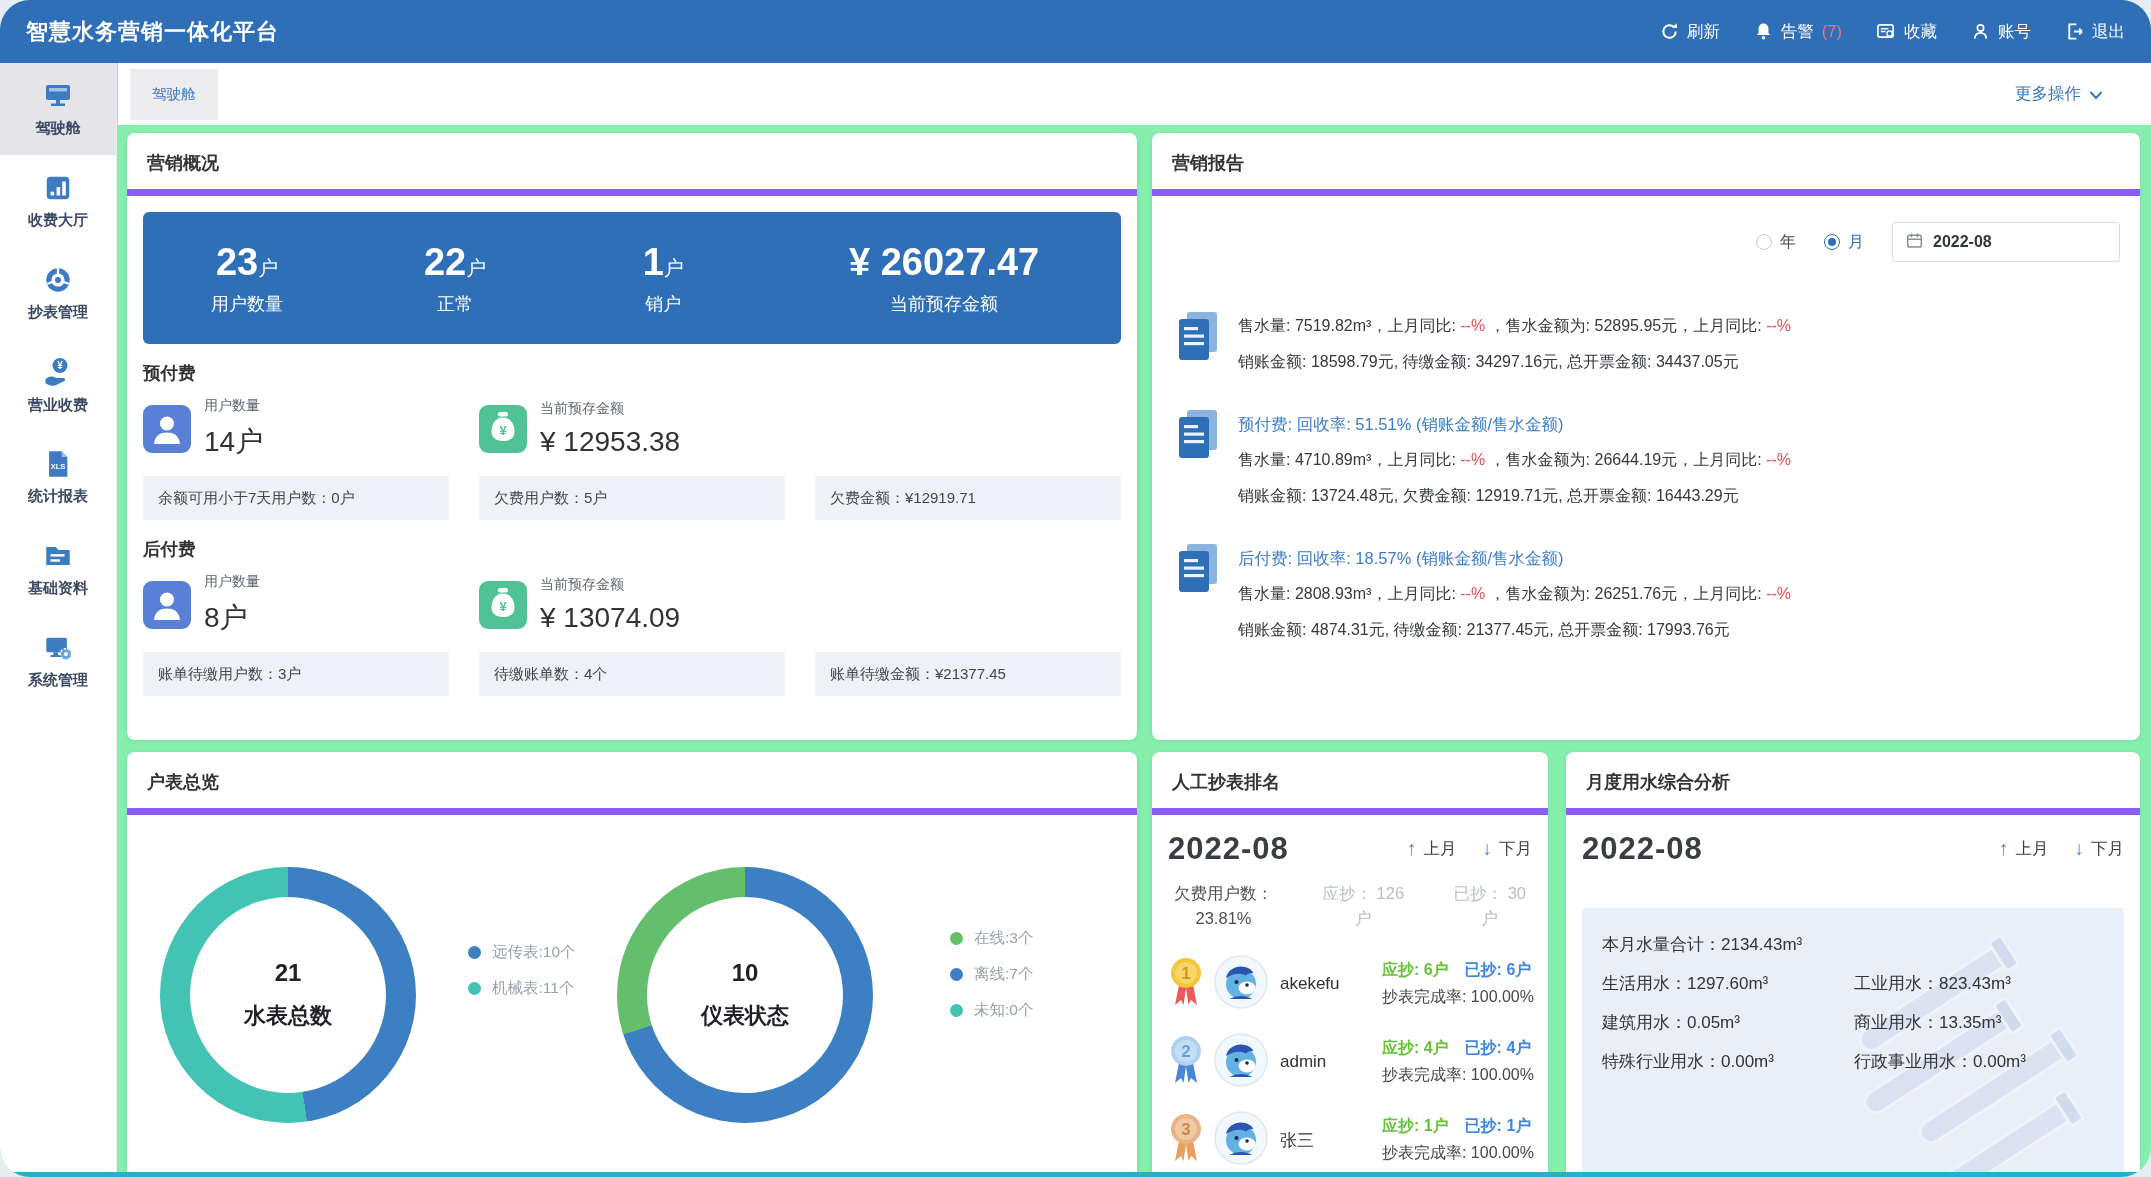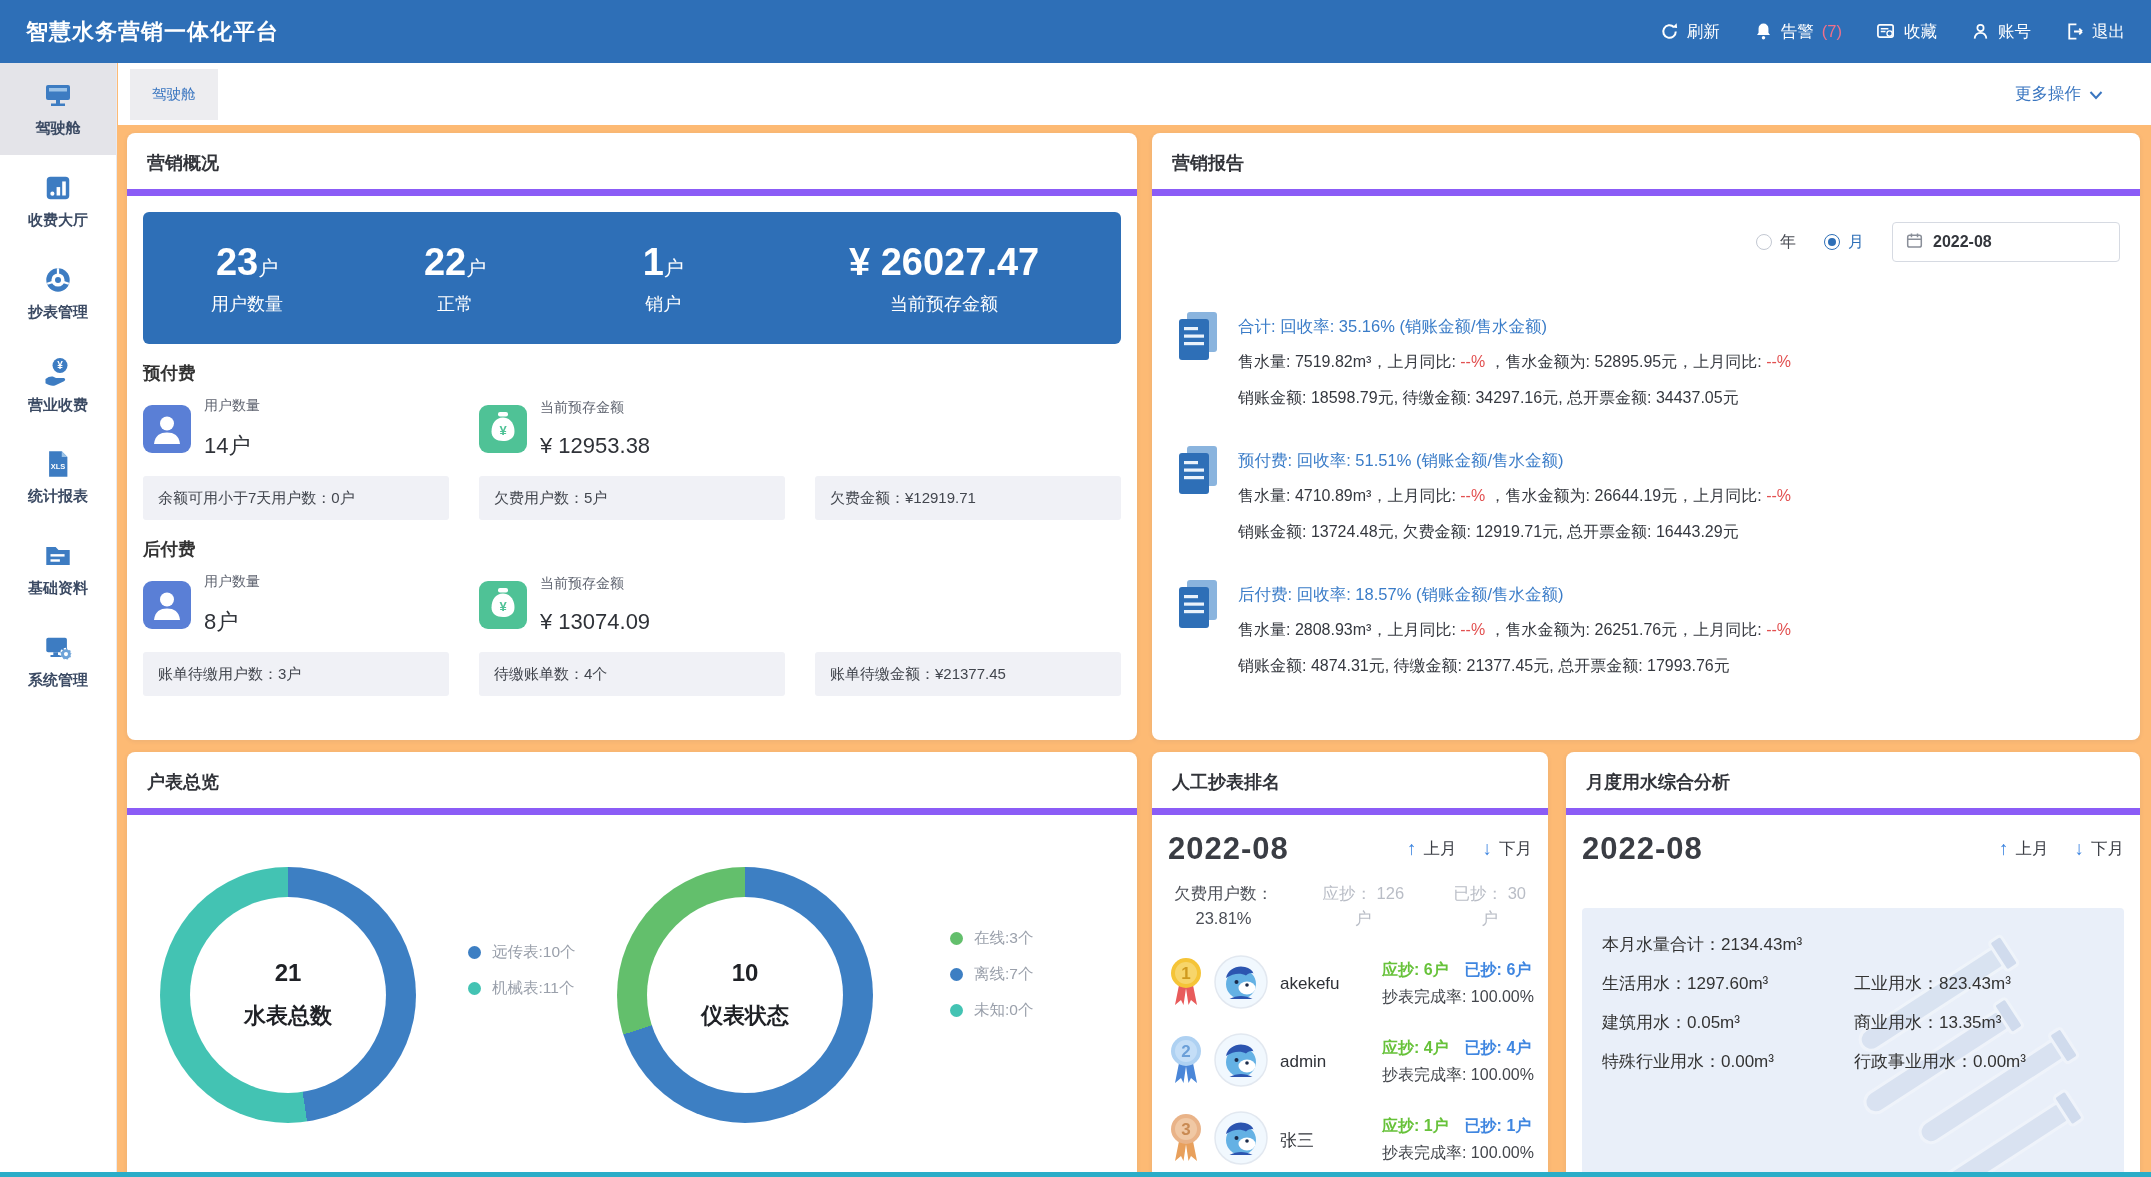--- a/index.html
+++ b/index.html
@@ -1,17 +1,17 @@
 <!DOCTYPE html>
 <html><head>
 <meta charset="utf-8">
 <style>
   * { margin:0; padding:0; box-sizing:border-box; }
   html,body { background:#e8ecf5; font-family:"Liberation Sans","DejaVu Sans",sans-serif; }
-  #app { position:relative; width:2151px; height:1177px; overflow:hidden; background:#fdba74; }
+  #app { position:relative; width:2151px; height:1177px; overflow:hidden; background:#86efac;border-radius:30px; }
 
   
   .topbar { position:absolute; left:0; top:0; right:0; height:63px; background:#2e6fb7;
             display:flex; align-items:center; justify-content:space-between; padding:0 26px; z-index:10; }
   .topbar-title { color:#fff; font-size:22px; font-weight:bold; letter-spacing:1px; }
   .topbar-actions { display:flex; align-items:center; gap:34px; }
   .tb-action { display:flex; align-items:center; gap:8px; color:#fff; font-size:16.5px; cursor:pointer; }
   .tb-action svg { display:block; }
   .alarm-count { color:#f0708a; }
 
@@ -56,21 +56,21 @@
   .b-unit { font-size:20px; font-weight:normal; }
   .b-label { font-size:18px; margin-top:8px; }
   .section-title { font-size:17.5px; font-weight:bold; color:#333; margin:17px 0 12px; }
   .cards { display:flex; margin-bottom:15px; }
   .card { display:flex; align-items:center; gap:13px; width:336px; }
   .card-icon { width:48px; height:48px; border-radius:9px; display:flex; align-items:center;
                justify-content:center; flex:none; }
   .icon-user-bg { background:#5a7fd6; }
   .icon-money-bg { background:#4fc296; }
   .card-label { font-size:14px; color:#5f6470; }
-  .card-value { font-size:22px; color:#2f3238; margin-top:16px; }
+  .card-value { font-size:28px; color:#2f3238; margin-top:8px; }
   .stat-row { display:flex; gap:30px; }
   .stat-box { flex:1; height:44px; background:#f0f1f6; border-radius:3px; display:flex;
               align-items:center; padding:0 15px; font-size:15px; color:#42464e; }
 
   
   .controls { display:flex; align-items:center; justify-content:flex-end; gap:28px; padding:26px 20px 0; }
   .radio { display:flex; align-items:center; gap:8px; font-size:16px; color:#4a4d55; cursor:pointer; }
   .rdot { width:16px; height:16px; border:1.5px solid #c3c8d2; border-radius:50%; background:#fff; position:relative; }
   .radio.sel { color:#2e6fb7; }
   .radio.sel .rdot { border-color:#2e6fb7; }
@@ -387,21 +387,20 @@
 
     <div class="rpt">
       <span class="rpt-icon"><svg width="48" height="52" viewBox="0 0 48 52">
             <rect x="13" y="2" width="30" height="40" rx="3" fill="#8ab4de"></rect>
             <rect x="5" y="9" width="30" height="41" rx="3" fill="#2e6fb7"></rect>
             <rect x="10" y="17" width="14" height="3.2" fill="#eaf2fb"></rect>
             <rect x="10" y="24.5" width="20" height="3.2" fill="#eaf2fb"></rect>
             <rect x="10" y="32" width="20" height="3.2" fill="#eaf2fb"></rect>
           </svg></span>
       <div class="rpt-lines">
-        <div class="rpt-heading">合计: 回收率: 35.16% (销账金额/售水金额)</div>
         <div><span>售水量: 7519.82m³，上月同比: </span><span class="red">--%</span><span> ，售水金额为: 52895.95元，上月同比: </span><span class="red">--%</span></div>
         <div>销账金额: 18598.79元, 待缴金额: 34297.16元, 总开票金额: 34437.05元</div>
       </div>
     </div>
 
     <div class="rpt">
       <span class="rpt-icon"><svg width="48" height="52" viewBox="0 0 48 52">
             <rect x="13" y="2" width="30" height="40" rx="3" fill="#8ab4de"></rect>
             <rect x="5" y="9" width="30" height="41" rx="3" fill="#2e6fb7"></rect>
             <rect x="10" y="17" width="14" height="3.2" fill="#eaf2fb"></rect>

